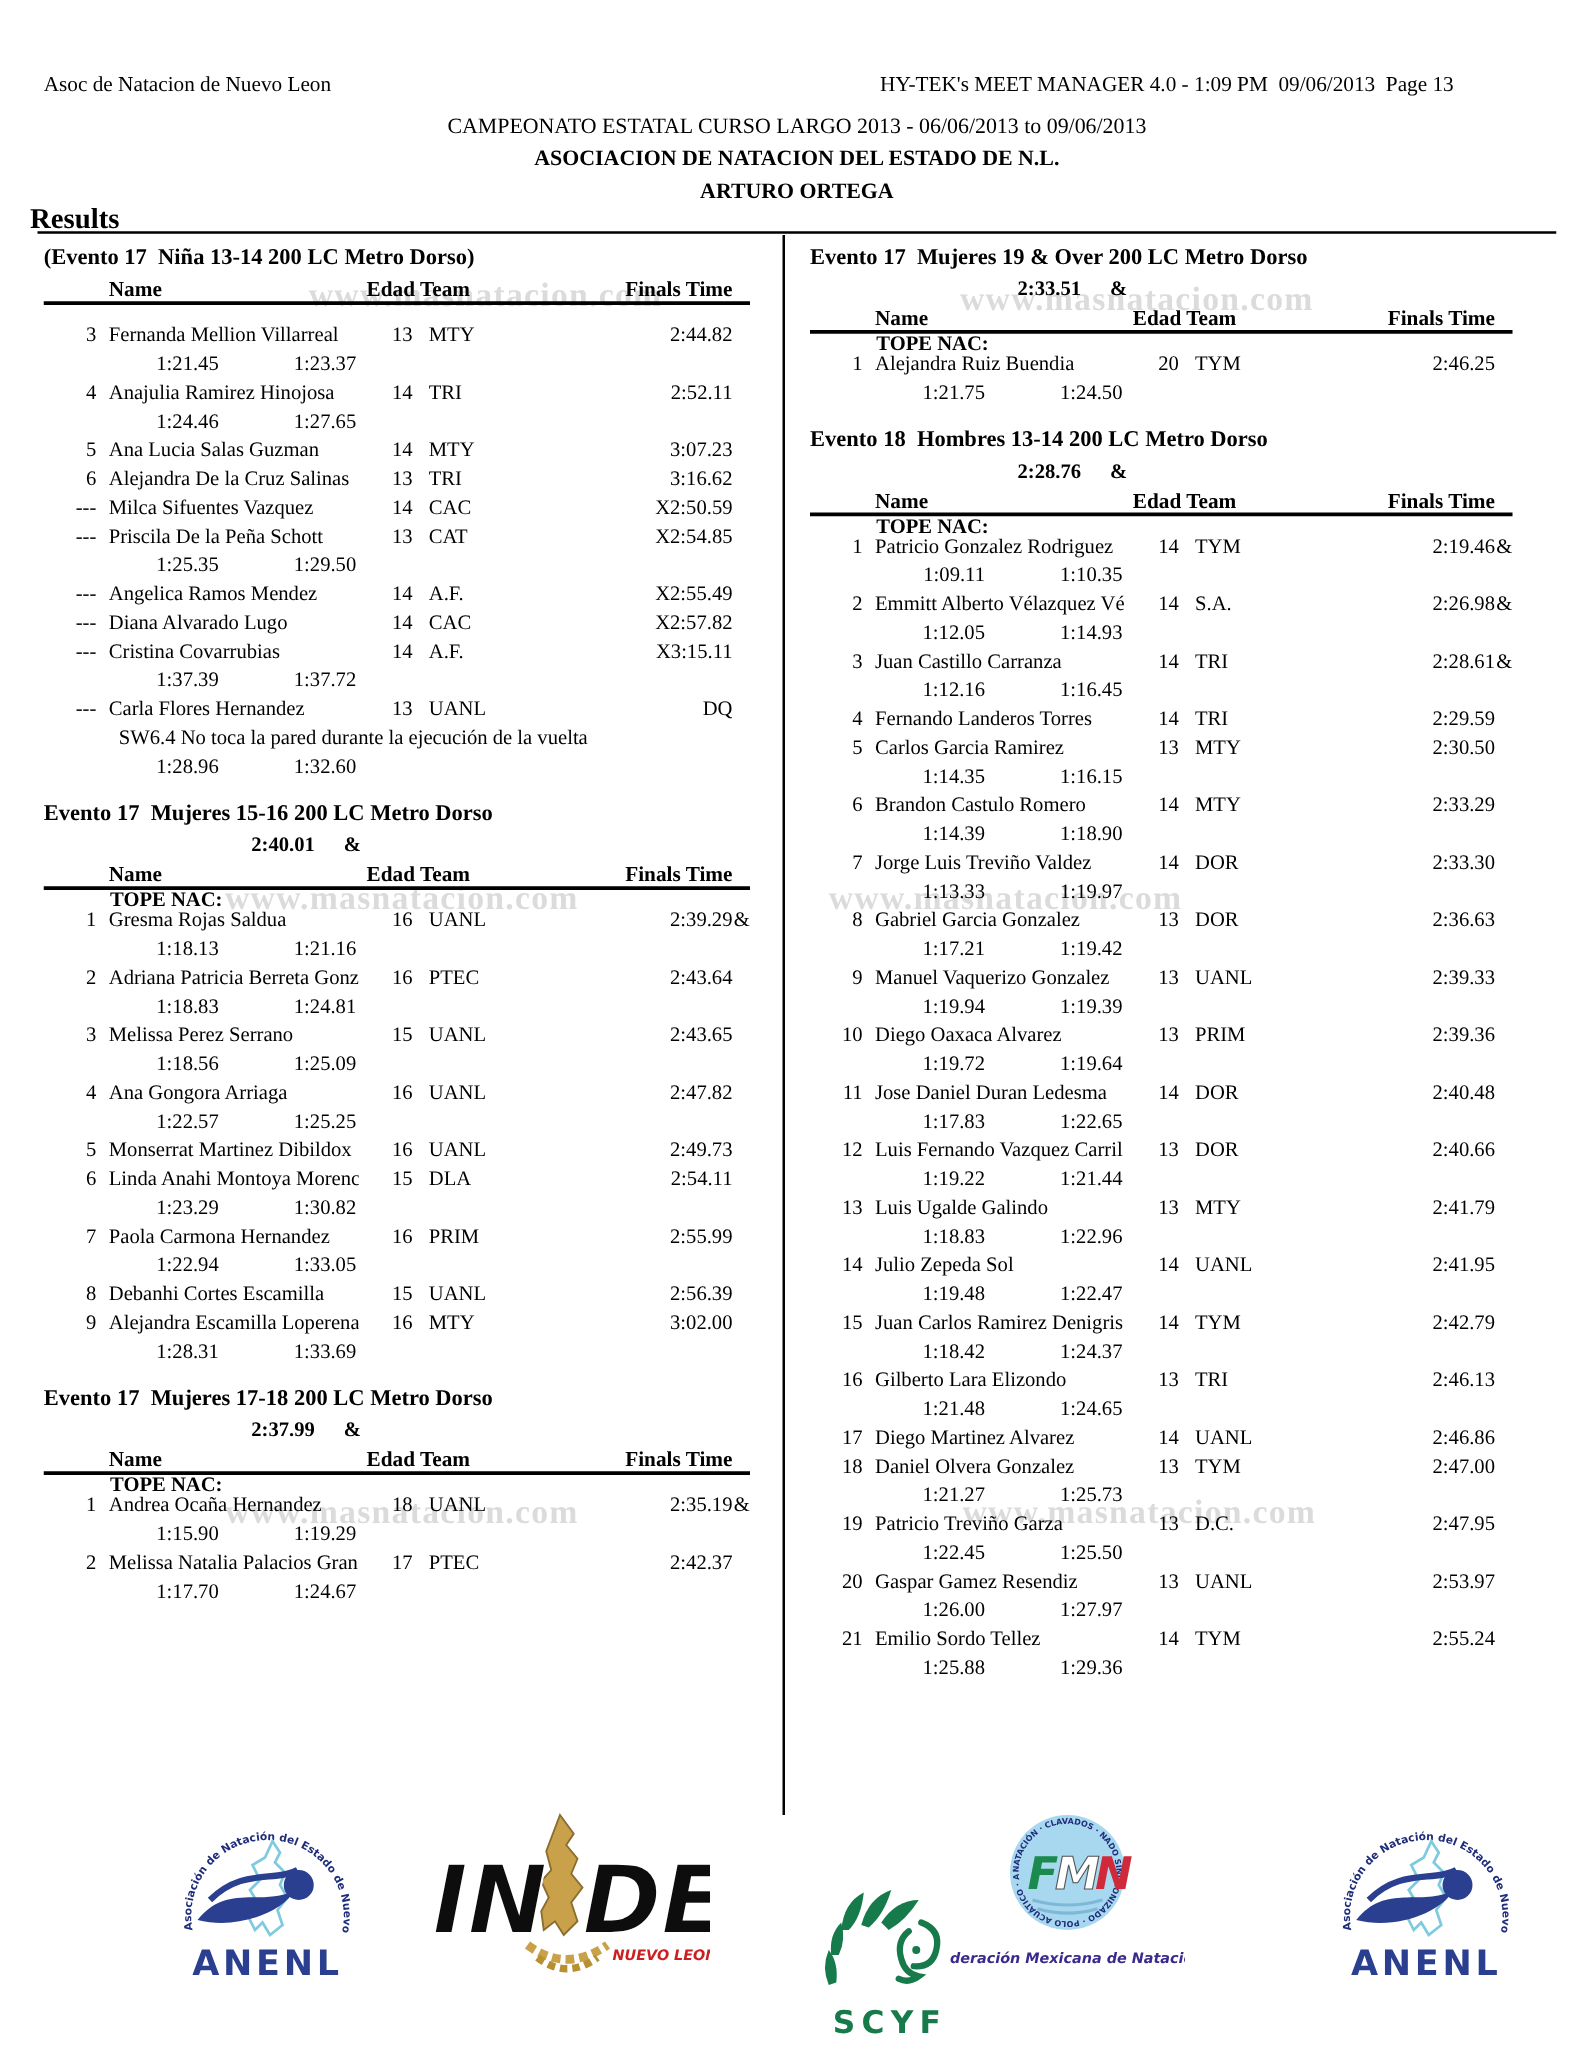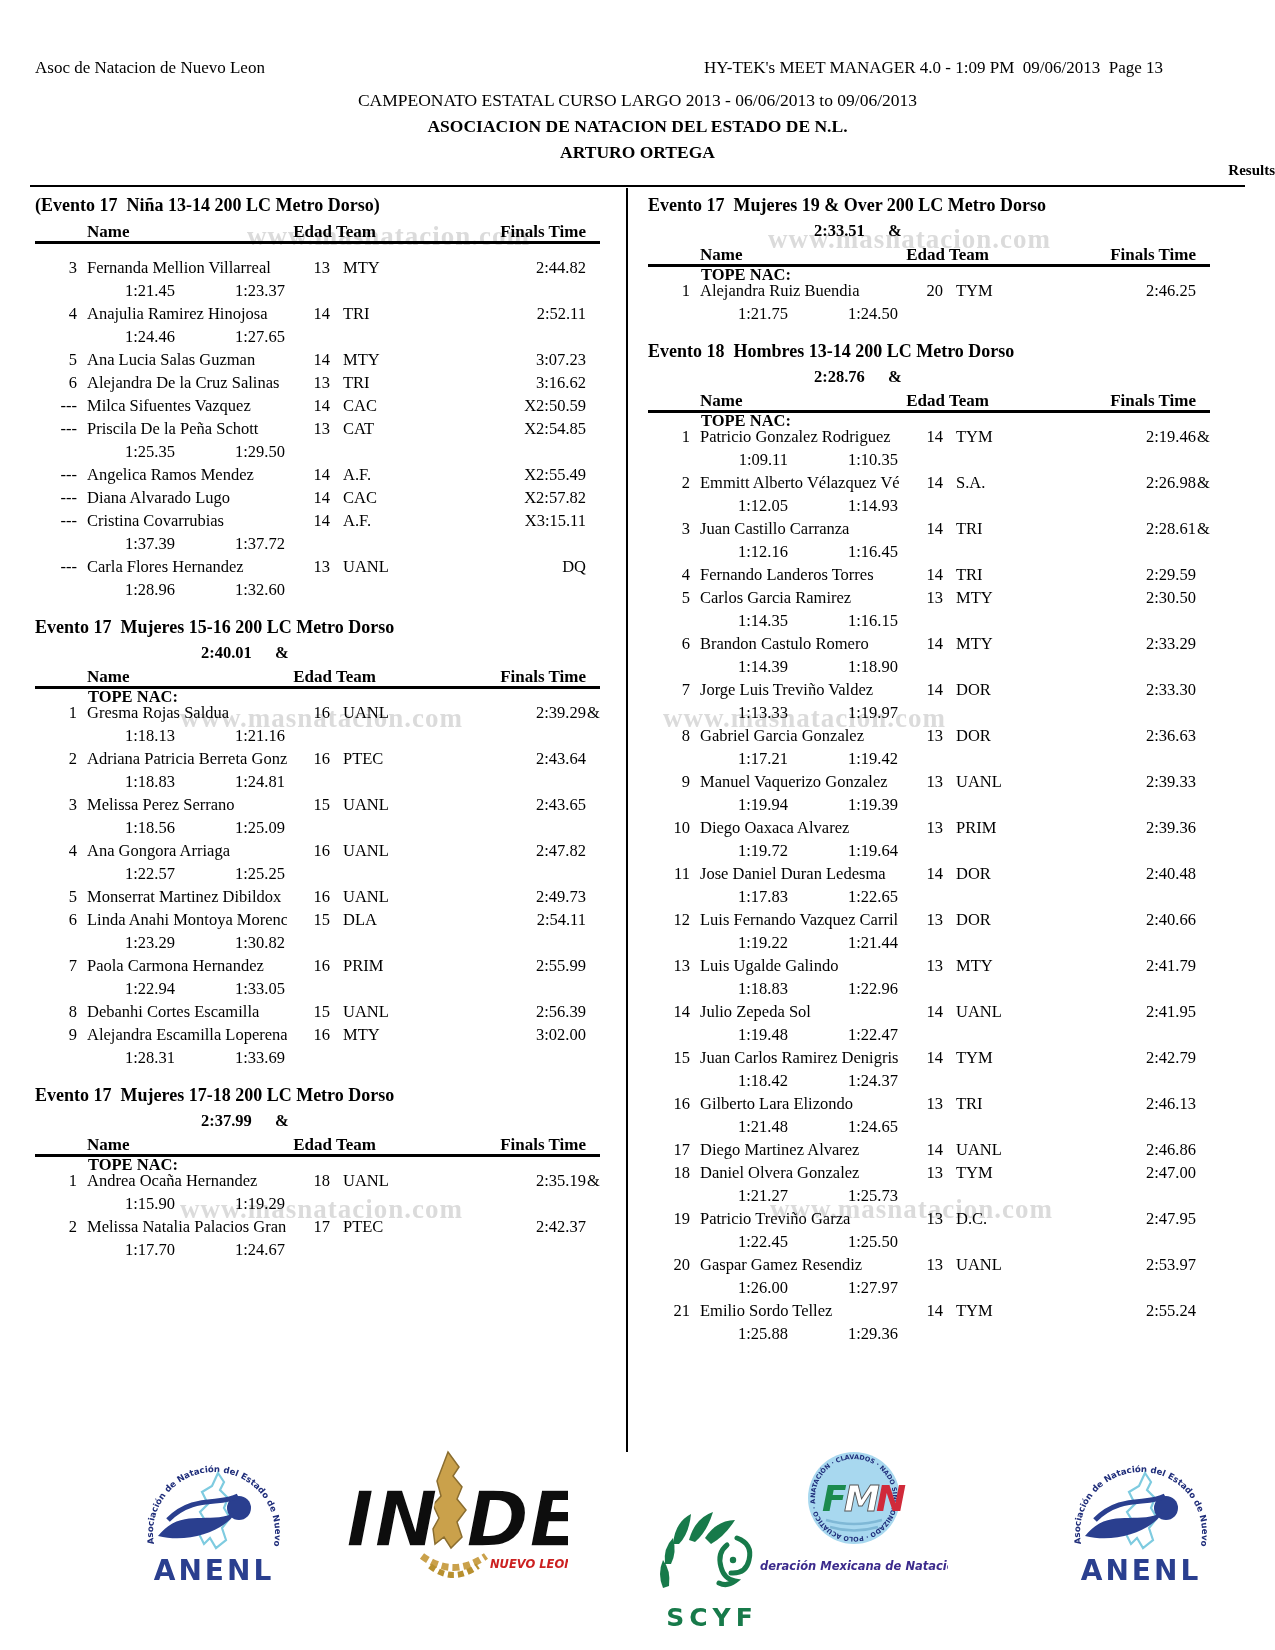--- a/index.html
+++ b/index.html
@@ -10,21 +10,21 @@
     color:#000;
   }
   .page { position:absolute; inset:0; overflow:hidden; }
 
   
   .facility   { position:absolute; left:35px;  top:58px;  font-size:17px; white-space:pre; }
   .app-header { position:absolute; right:112px; top:58px; font-size:17px; white-space:pre; }
   .meet-title { position:absolute; left:0; right:0; top:90px;  text-align:center; font-weight:normal; font-size:17.5px; }
   .org-name   { position:absolute; left:0; right:0; top:116px; text-align:center; font-weight:bold; font-size:17.5px; }
   .venue      { position:absolute; left:0; right:0; top:142px; text-align:center; font-weight:bold; font-size:17.5px; }
-  .results-h  { position:absolute; left:0; right:0; top:162px; text-align:right; font-weight:bold; font-size:15px; }
+  .results-h  { position:absolute; left:0; right:0; top:162px; text-align:left; font-weight:bold; font-size:23px;padding-left:24px; }
   .results-rule { position:absolute; left:30px; right:30px; top:185px; border-top:2.5px solid #000; }
   .vdivider   { position:absolute; left:626px; top:188px; width:2px; height:1264px; background:#000; }
 
   
   .col { position:absolute; top:192px; }
   .col-left  { left:35px;  width:565px; }
   .col-right { left:648px; width:562px; }
 
   .evt { position:relative; margin-bottom:13px; }
   .evt-title { font-weight:bold; font-size:18px; line-height:27px; height:27px; white-space:pre; }
@@ -173,20 +173,21 @@
           <span class="s1">1:37.39</span>
           <span class="s2">1:37.72</span>
         </div>
         <div class="row">
           <span class="place">---</span>
           <span class="nm">Carla Flores Hernandez</span>
           <span class="age">13</span>
           <span class="team">UANL</span>
           <span class="time">DQ</span>
         </div>
+        <div class="note">SW6.4 No toca la pared durante la ejecución de la vuelta</div>
         <div class="row splits">
           <span class="s1">1:28.96</span>
           <span class="s2">1:32.60</span>
         </div>
       </section>
       <section class="evt">
         <div class="evt-title">Evento 17  Mujeres 15-16 200 LC Metro Dorso</div>
         <div class="tope">
           <span class="tope-label">TOPE NAC:</span>
           <span class="tope-value">2:40.01</span>

